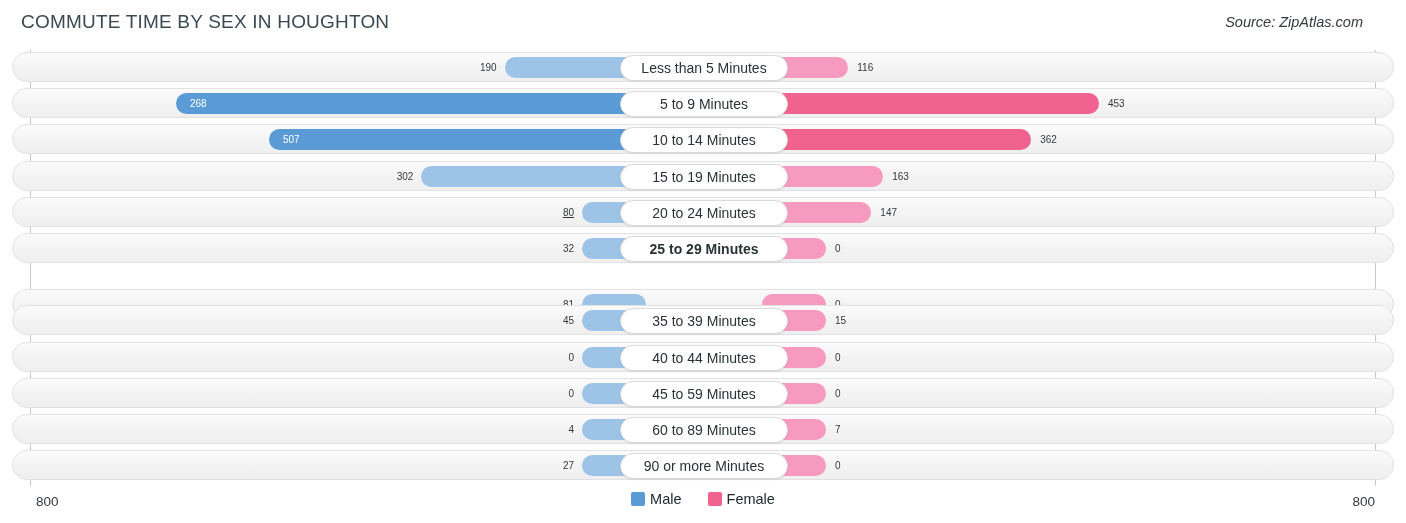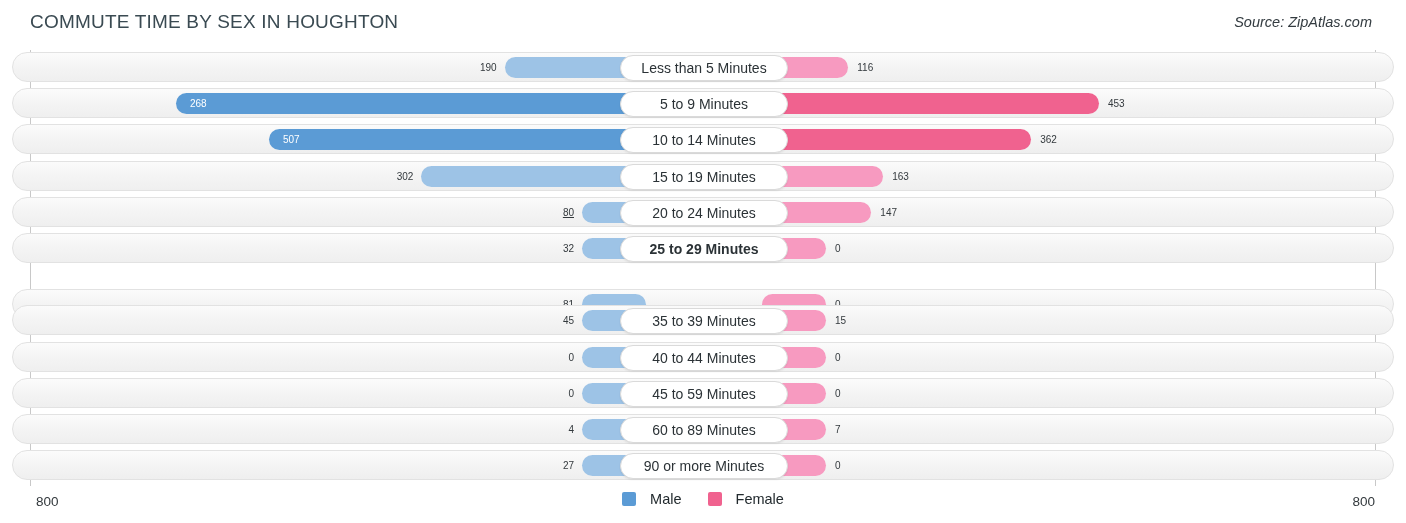--- a/index.html
+++ b/index.html
@@ -4,21 +4,21 @@
 <style>
   html,body{margin:0;padding:0;}
   body{
     width:1406px;height:523px;
     background:#ffffff;
     font-family:"Liberation Sans",sans-serif;
     overflow:hidden;
     position:relative;
   }
   
-  #header{position:absolute;left:16px;top:0;width:1368px;height:46px;}
+  #header{position:absolute;left:7px;top:0;width:1368px;height:46px;}
   #chart-title{
     position:absolute;left:14px;top:11px;
     font-size:19px;color:#3a4a52;letter-spacing:.2px;
     white-space:nowrap;
   }
   #source-label{
     position:absolute;right:12px;top:14px;
     font-size:14.5px;font-style:italic;color:#333b40;
     white-space:nowrap;
   }
@@ -66,21 +66,21 @@
     box-shadow:0 1px 2px rgba(0,0,0,.07);
   }
   
   #footer{position:absolute;left:0;top:486px;width:1406px;height:37px;}
   #tick-left{position:absolute;left:36px;top:8px;font-size:13.5px;color:#33393d;}
   #tick-right{position:absolute;left:1341px;top:8px;font-size:13.5px;color:#33393d;width:34px;text-align:right;}
   #legend{
     position:absolute;left:0;top:6px;width:1406px;
     display:flex;align-items:center;justify-content:center;gap:26px;
   }
-  .legend-item{display:flex;align-items:center;gap:14px;}
+  .legend-item{display:flex;align-items:center;gap:5px;}
   .legend-swatch{width:14px;height:14px;border-radius:2px;display:block;}
   .legend-label{font-size:14.5px;color:#222a2e;line-height:14px;}
 </style>
 </head>
 <body>
 
 <div id="header">
   <div id="chart-title">COMMUTE TIME BY SEX IN HOUGHTON</div>
   <div id="source-label">Source: ZipAtlas.com</div>
 </div>

